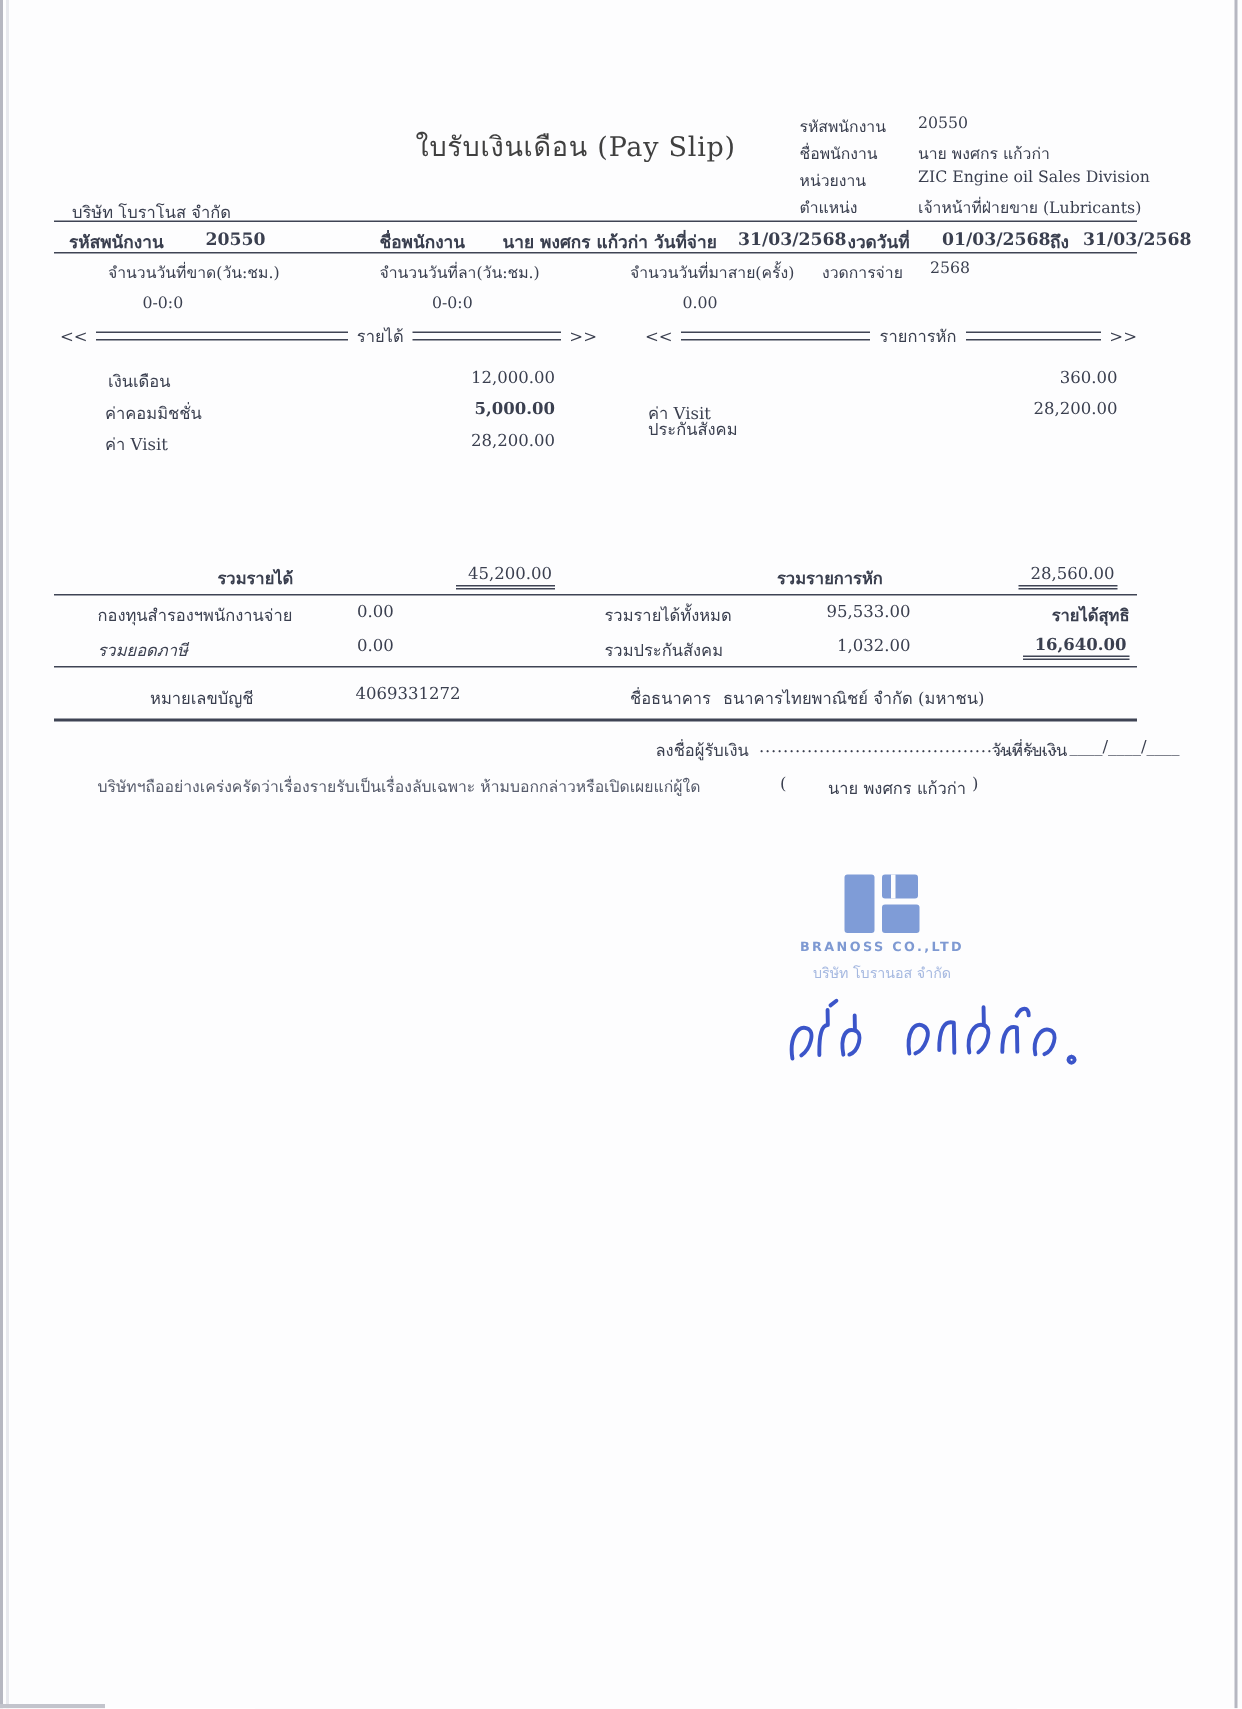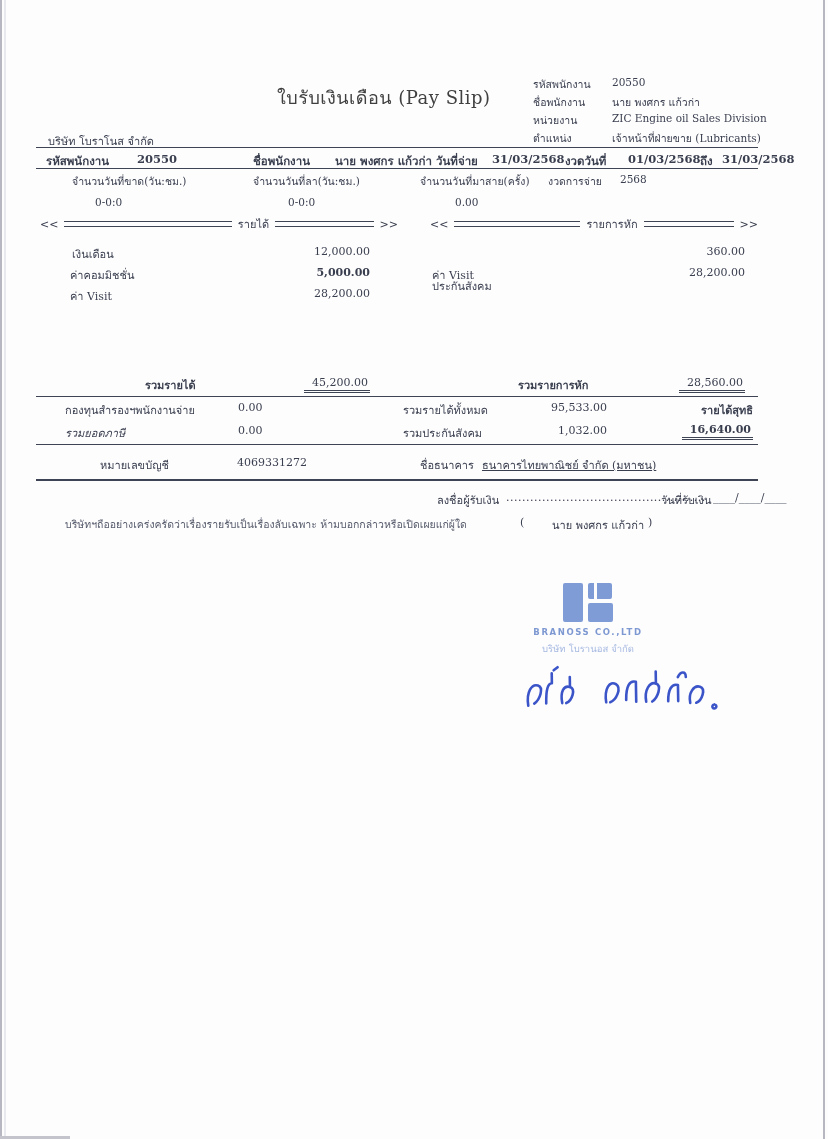--- a/index.html
+++ b/index.html
@@ -116,21 +116,21 @@
   <div class="abs" style="left:238px;top:424px;">0.00</div>
   <div class="abs" style="left:403px;top:424px;">รวมประกันสังคม</div>
   <div class="r" style="right:221px;top:424px;">1,032.00</div>
   <div class="r b du" style="right:75px;top:423px;">16,640.00</div>
 
   <div class="hr" style="top:444px;"></div>
 
   <div class="abs" style="left:100px;top:456px;">หมายเลขบัญชี</div>
   <div class="abs" style="left:237px;top:456px;">4069331272</div>
   <div class="abs" style="left:420px;top:456px;">ชื่อธนาคาร</div>
-  <div class="abs" style="left:482px;top:456px;text-decoration:underline;">ธนาคารไทยพาณิชย์ จำกัด (มหาชน)</div>
+  <div class="abs" style="left:482px;top:456px;">ธนาคารไทยพาณิชย์ จำกัด (มหาชน)</div>
 
   <div class="hr2" style="top:479px;"></div>
 
   <div class="abs" style="left:437px;top:491px;">ลงชื่อผู้รับเงิน</div>
   <div class="abs" style="left:506px;top:491px;letter-spacing:0.5px;">..................................................</div>
   <div class="abs" style="left:661px;top:491px;">วันที่รับเงิน</div>
   <div class="abs" style="left:713px;top:491px;">____/____/____</div>
 
   <div class="abs note" style="left:65px;top:516px;">บริษัทฯถืออย่างเคร่งครัดว่าเรื่องรายรับเป็นเรื่องลับเฉพาะ ห้ามบอกกล่าวหรือเปิดเผยแก่ผู้ใด</div>
   <div class="abs" style="left:520px;top:516px;">(</div>

